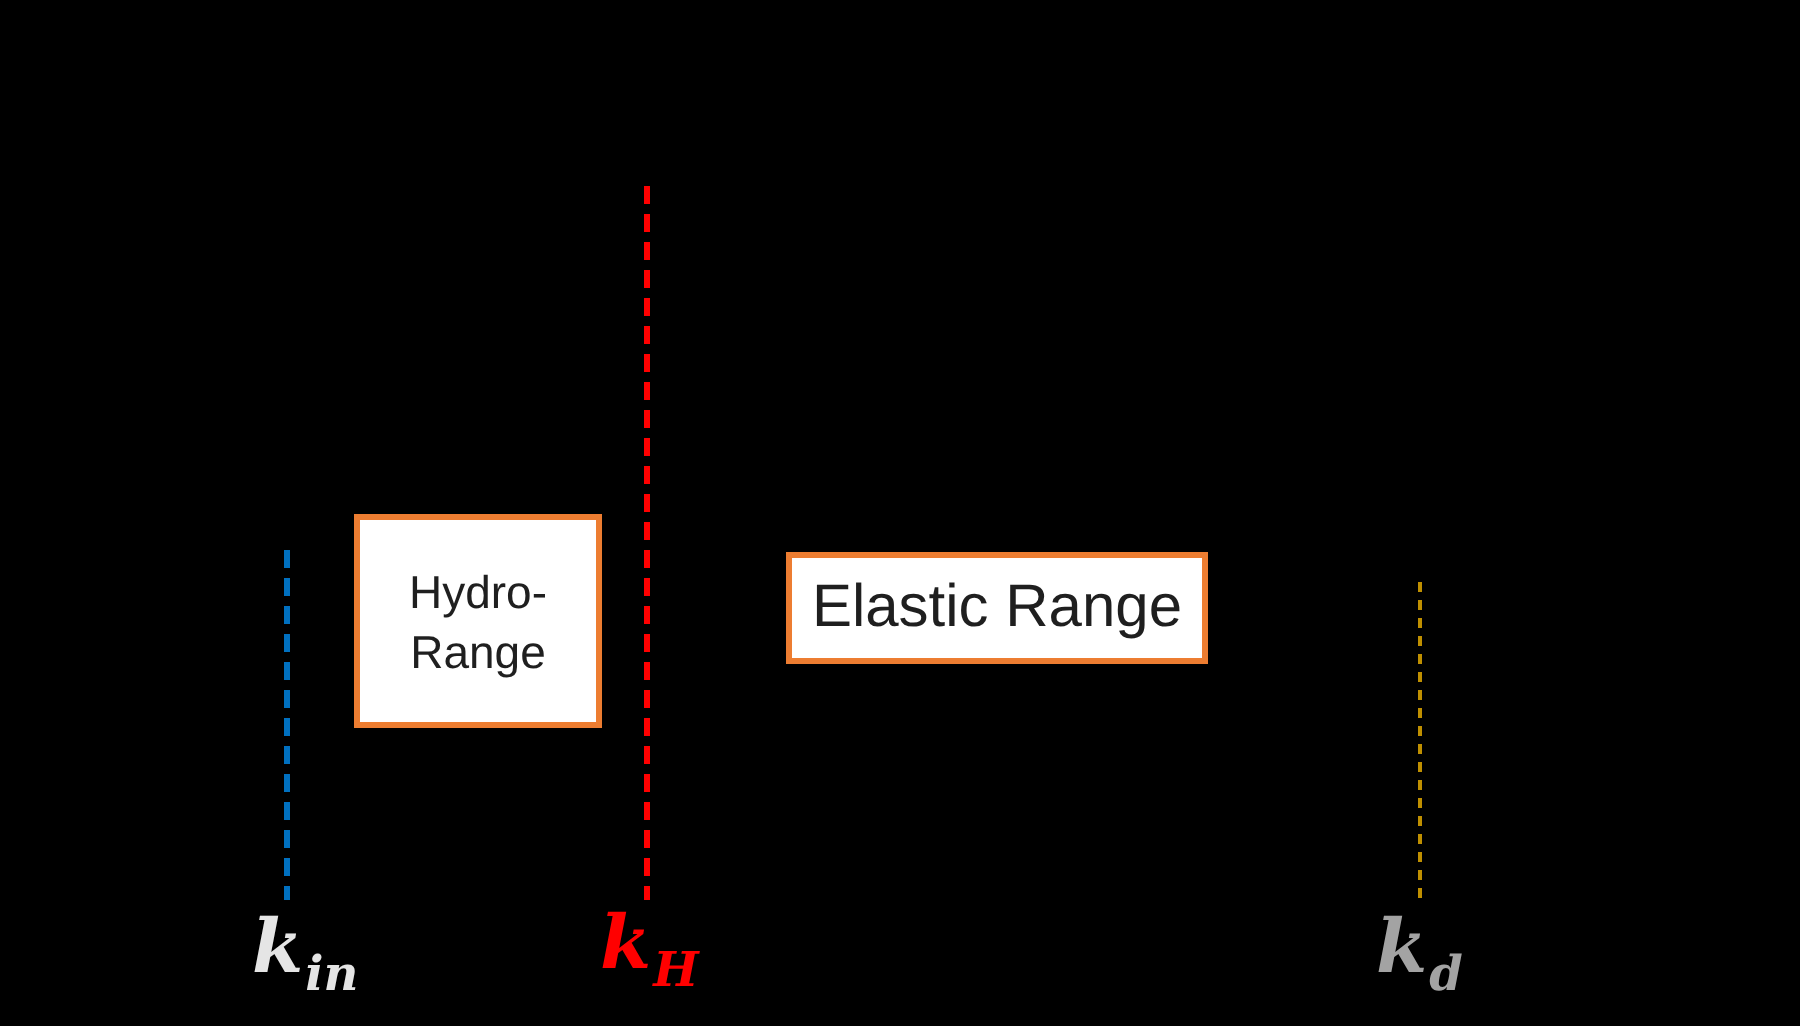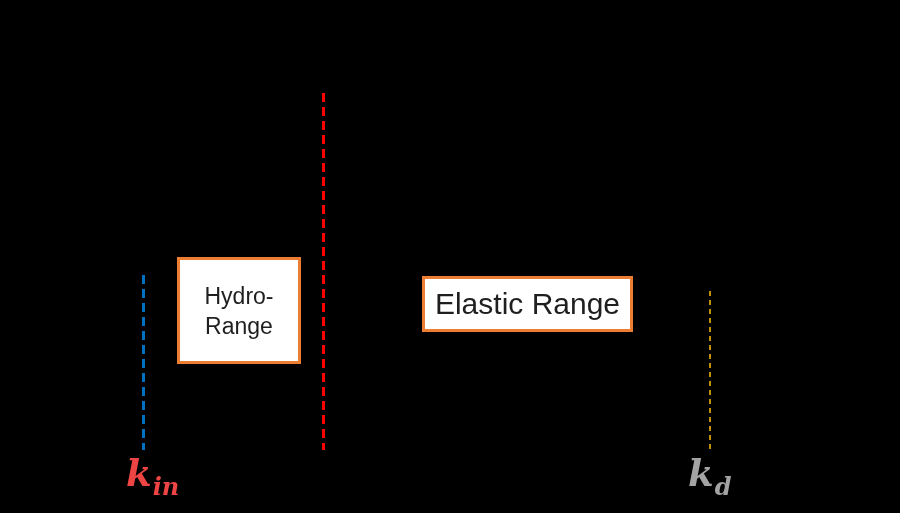--- a/index.html
+++ b/index.html
@@ -50,32 +50,31 @@
     width: 124px; height: 107px;
     font-size: 23px;
     line-height: 30px;
     align-items: center;
   }
   #box-elastic {
     left: 393px; top: 276px;
     width: 211px; height: 56px;
     font-size: 30px;
     line-height: 34px;
-    margin-left: 29px;
   }
   .klabel {
     position: absolute;
     font-family: "DejaVu Serif", serif;
     font-style: italic;
     font-weight: 600;
     white-space: nowrap;
   }
   .k-base { font-size: 37px; }
   .k-sub  { font-size: 24px; position: relative; top: 9px; left: 1px; }
-  #label-kin { left: 126px; top: 451px; color: #ef4444; }
+  #label-kin { left: 126px; top: 451px; color: #e5e5e5; }
   #label-kh  { left: 300px; top: 449px; color: #FF0000; }
   #label-kd  { left: 688px; top: 451px; color: #a3a3a3; }
 </style>
 </head>
 <body>
 
 <div id="figure">
 
   <div id="line-kin" class="dash-v"></div>
 
@@ -89,18 +88,21 @@
   </div>
 
   <div id="box-elastic" class="range-box">
     <span>Elastic Range</span>
   </div>
 
   <div id="label-kin" class="klabel">
     <span class="k-base">k</span><span class="k-sub">in</span>
   </div>
 
+  <div id="label-kh" class="klabel">
+    <span class="k-base">k</span><span class="k-sub">H</span>
+  </div>
 
   <div id="label-kd" class="klabel">
     <span class="k-base">k</span><span class="k-sub">d</span>
   </div>
 
 </div>
 
 </body></html>

